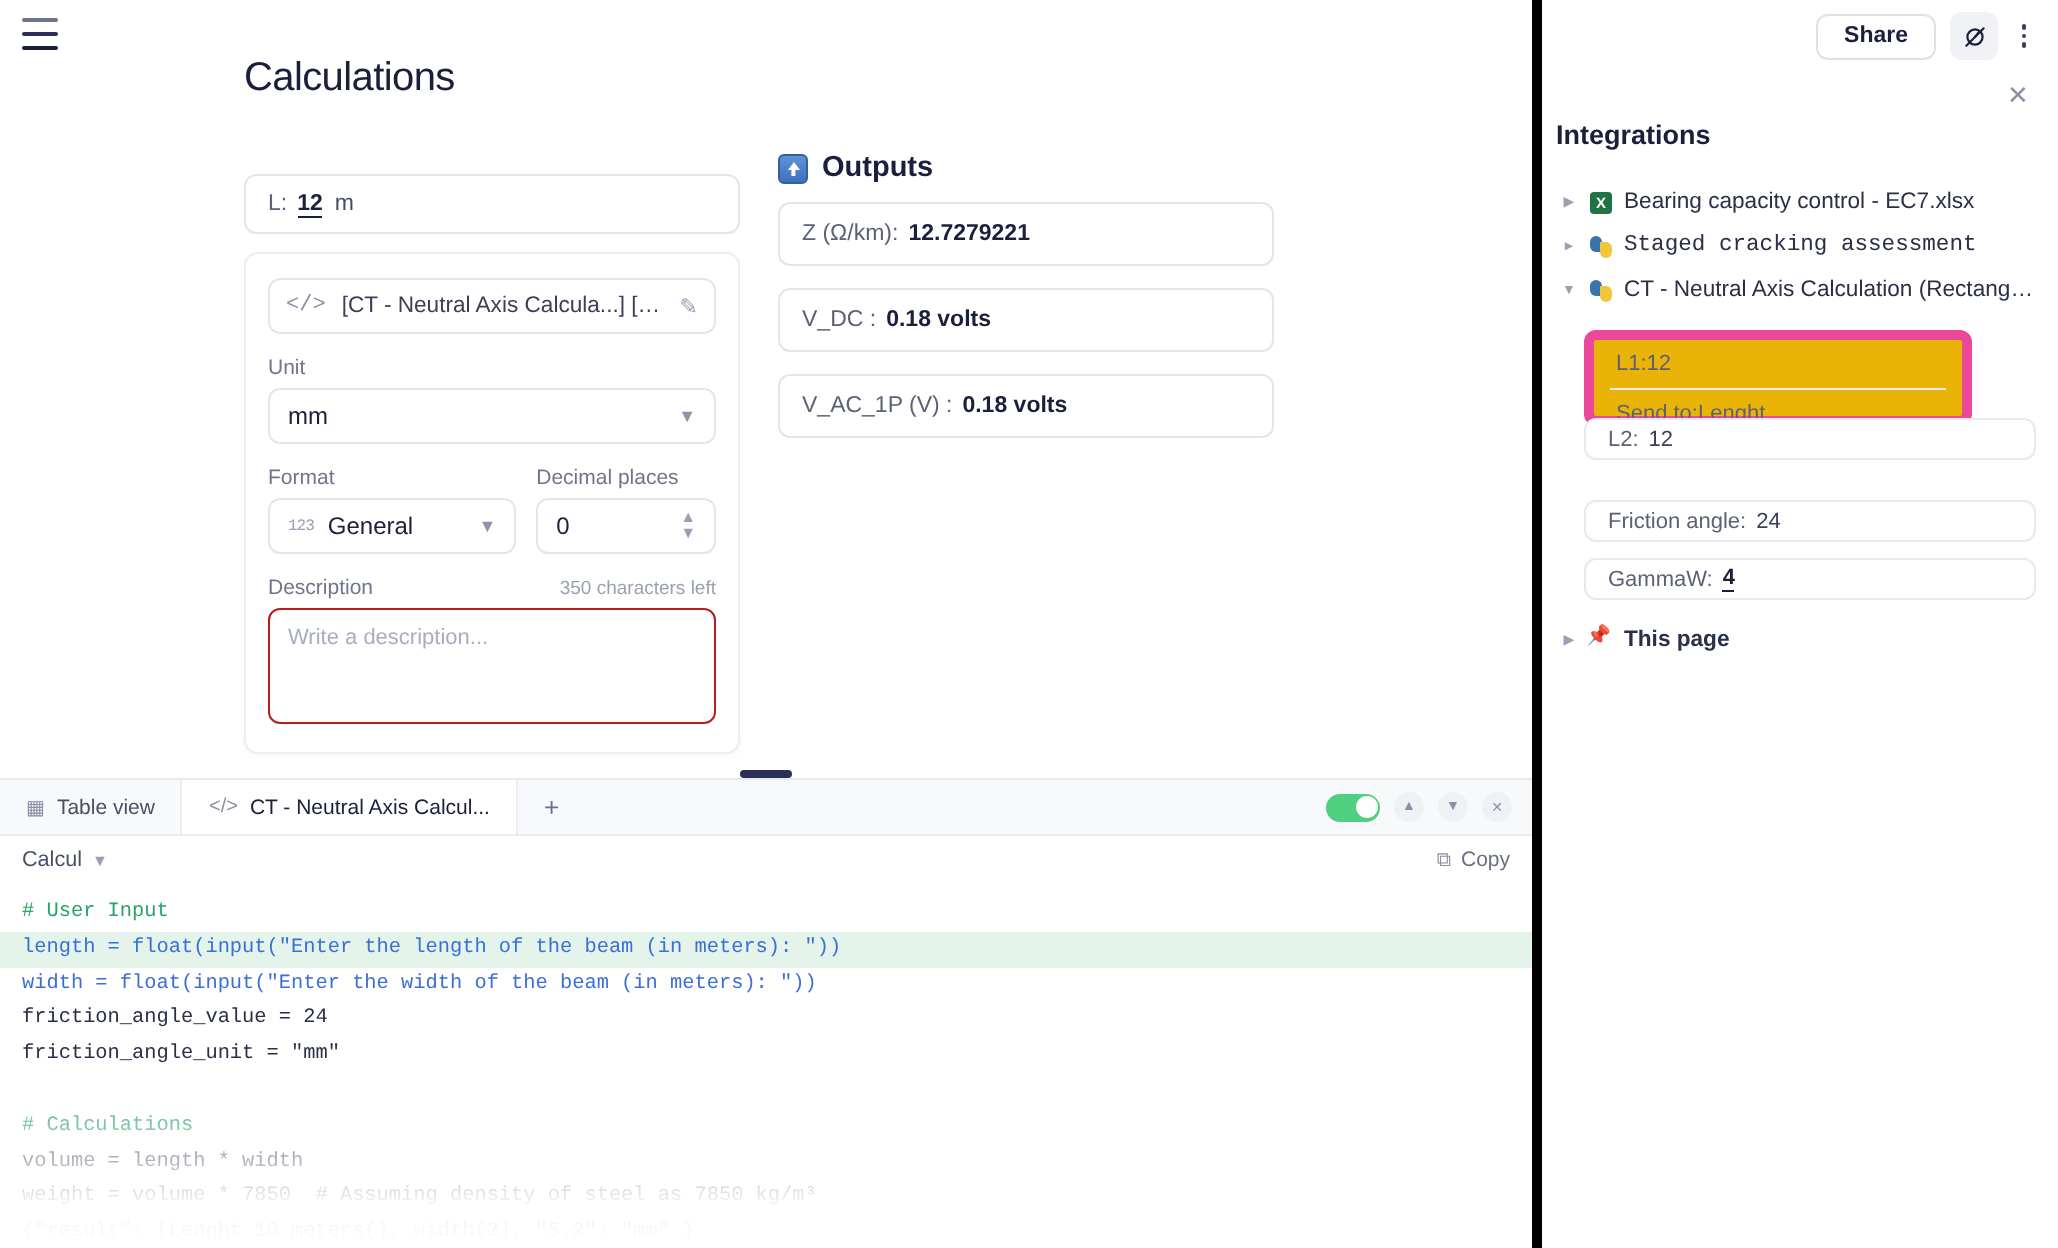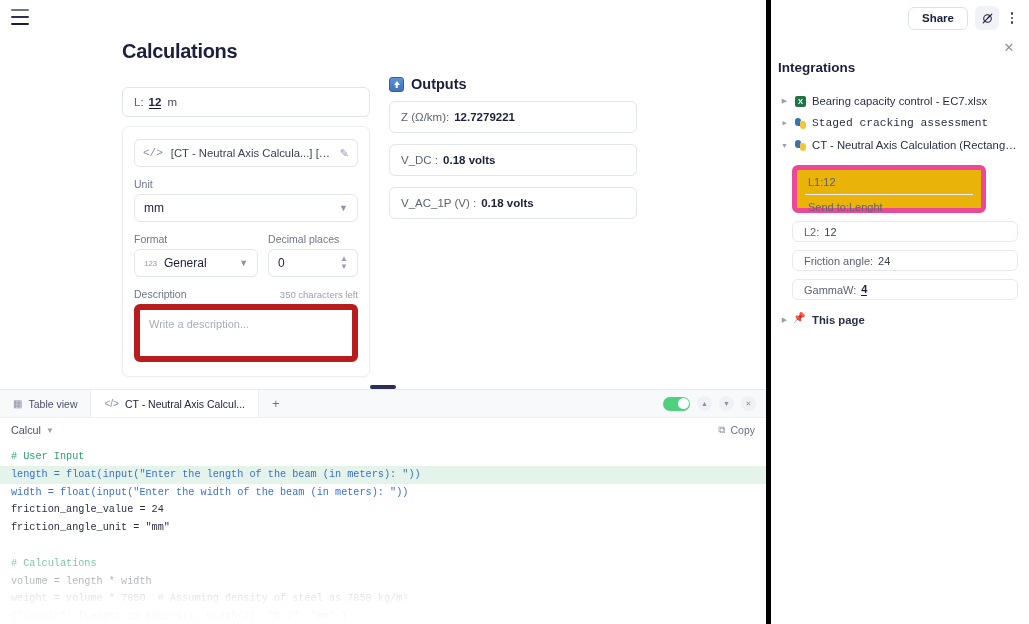--- a/index.html
+++ b/index.html
@@ -23,22 +23,22 @@
     position: absolute; left: 11px; top: 9px;
     width: 18px; height: 16px;
     display: flex; flex-direction: column; justify-content: space-between;
     cursor: pointer;
   }
   #hamburger span { display:block; height: 2.4px; background: #2b2f55; border-radius: 1px; }
   #hamburger span:nth-child(1){ background:#6e7391; }
   #hamburger span:nth-child(3){ background:#1b1f3b; }
 
   #page-title {
-    position: absolute; left: 122px; top: 40px;
-    font-size: 20px; font-weight: 700; letter-spacing: -0.3px;
+    position: absolute; left: 122px; top: 28px;
+    font-size: 20px; font-weight: 400; letter-spacing: -0.3px;
     color: #1b1f3b;
   }
 
   .col-head {
     display:flex; align-items:center; gap:7px;
     font-size: 14.5px; font-weight: 700; color:#1b1f3b;
   }
   .emoji-box {
     width: 15px; height: 15px; border-radius: 3px;
     background: linear-gradient(#5b93d8,#3f72bd);
@@ -115,21 +115,21 @@
   .num-badge { font-size:8px; color:#9aa0b4; font-family:"Liberation Mono",monospace; margin-right:7px; letter-spacing:-0.5px;}
   .two-col { display:flex; gap:10px; }
   .two-col > div:first-child { flex:1 1 58%; }
   .two-col > div:last-child { flex:1 1 42%; }
   .stepper { margin-left:auto; color:#9aa0b4; font-size:8px; line-height:1.05; display:flex; flex-direction:column;}
 
   .desc-head { display:flex; align-items:center; margin:11px 0 4px 0; }
   .desc-head .t{ font-size:10.5px; color:#70758c; }
   .desc-head .c{ margin-left:auto; font-size:9.5px; color:#9aa0b4; }
   .textarea {
-    border:6px solid #b91c1c; border-radius:6px; height:58px;
+    border:1px solid #b91c1c; border-radius:6px; height:58px;
     padding:8px 9px; font-size:11px; color:#a8adbf; background:#fff;
   }
 
   
   #sidebar {
     position:absolute; right:0; top:0; width:263px; height:624px;
     background:#ffffff; border-left:5px solid #000000;
   }
   #top-actions { position:absolute; right:11px; top:6px; display:flex; align-items:center; gap:7px; }
   #share-btn {
@@ -421,21 +421,21 @@
       <span>L1:</span>
       <span class="v ul">12</span>
     </div>
     <div class="sep"></div>
     <div class="line">
       <span>Send to:</span>
       <span class="v ul">Lenght</span>
     </div>
   </div>
 
-  <div class="sb-field plain" style="top:221px;height:21px;">
+  <div class="sb-field plain" style="top:209px;height:21px;">
     <span>L2:</span>
     <span class="v">12</span>
   </div>
 
   <div class="sb-field plain" style="top:250px;height:21px;">
     <span>Friction angle:</span>
     <span class="v">24</span>
   </div>
 
   <div class="sb-field" style="top:279px;height:21px;">

